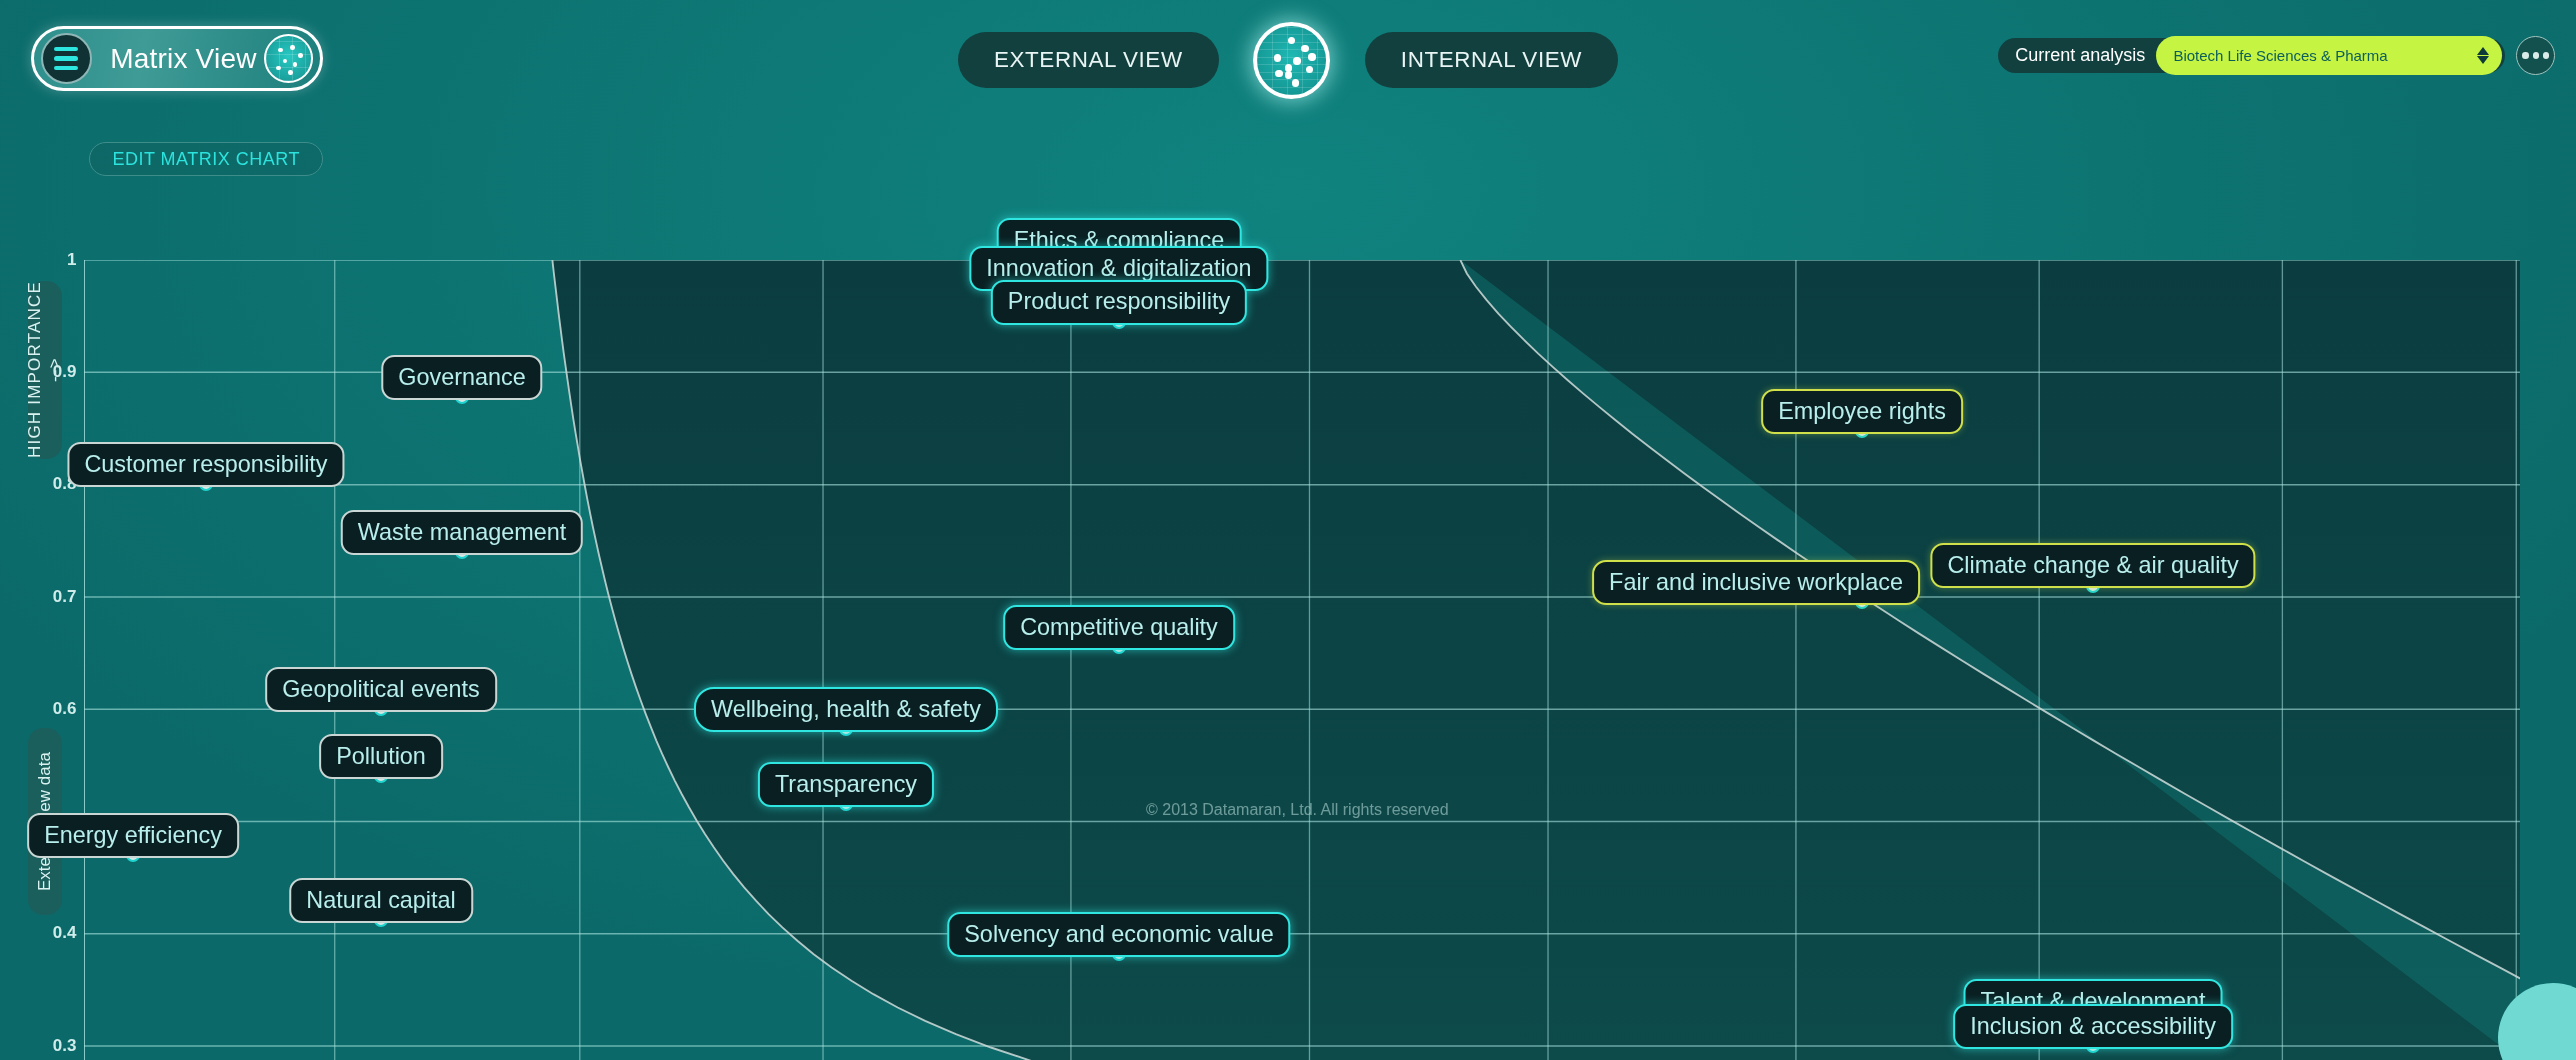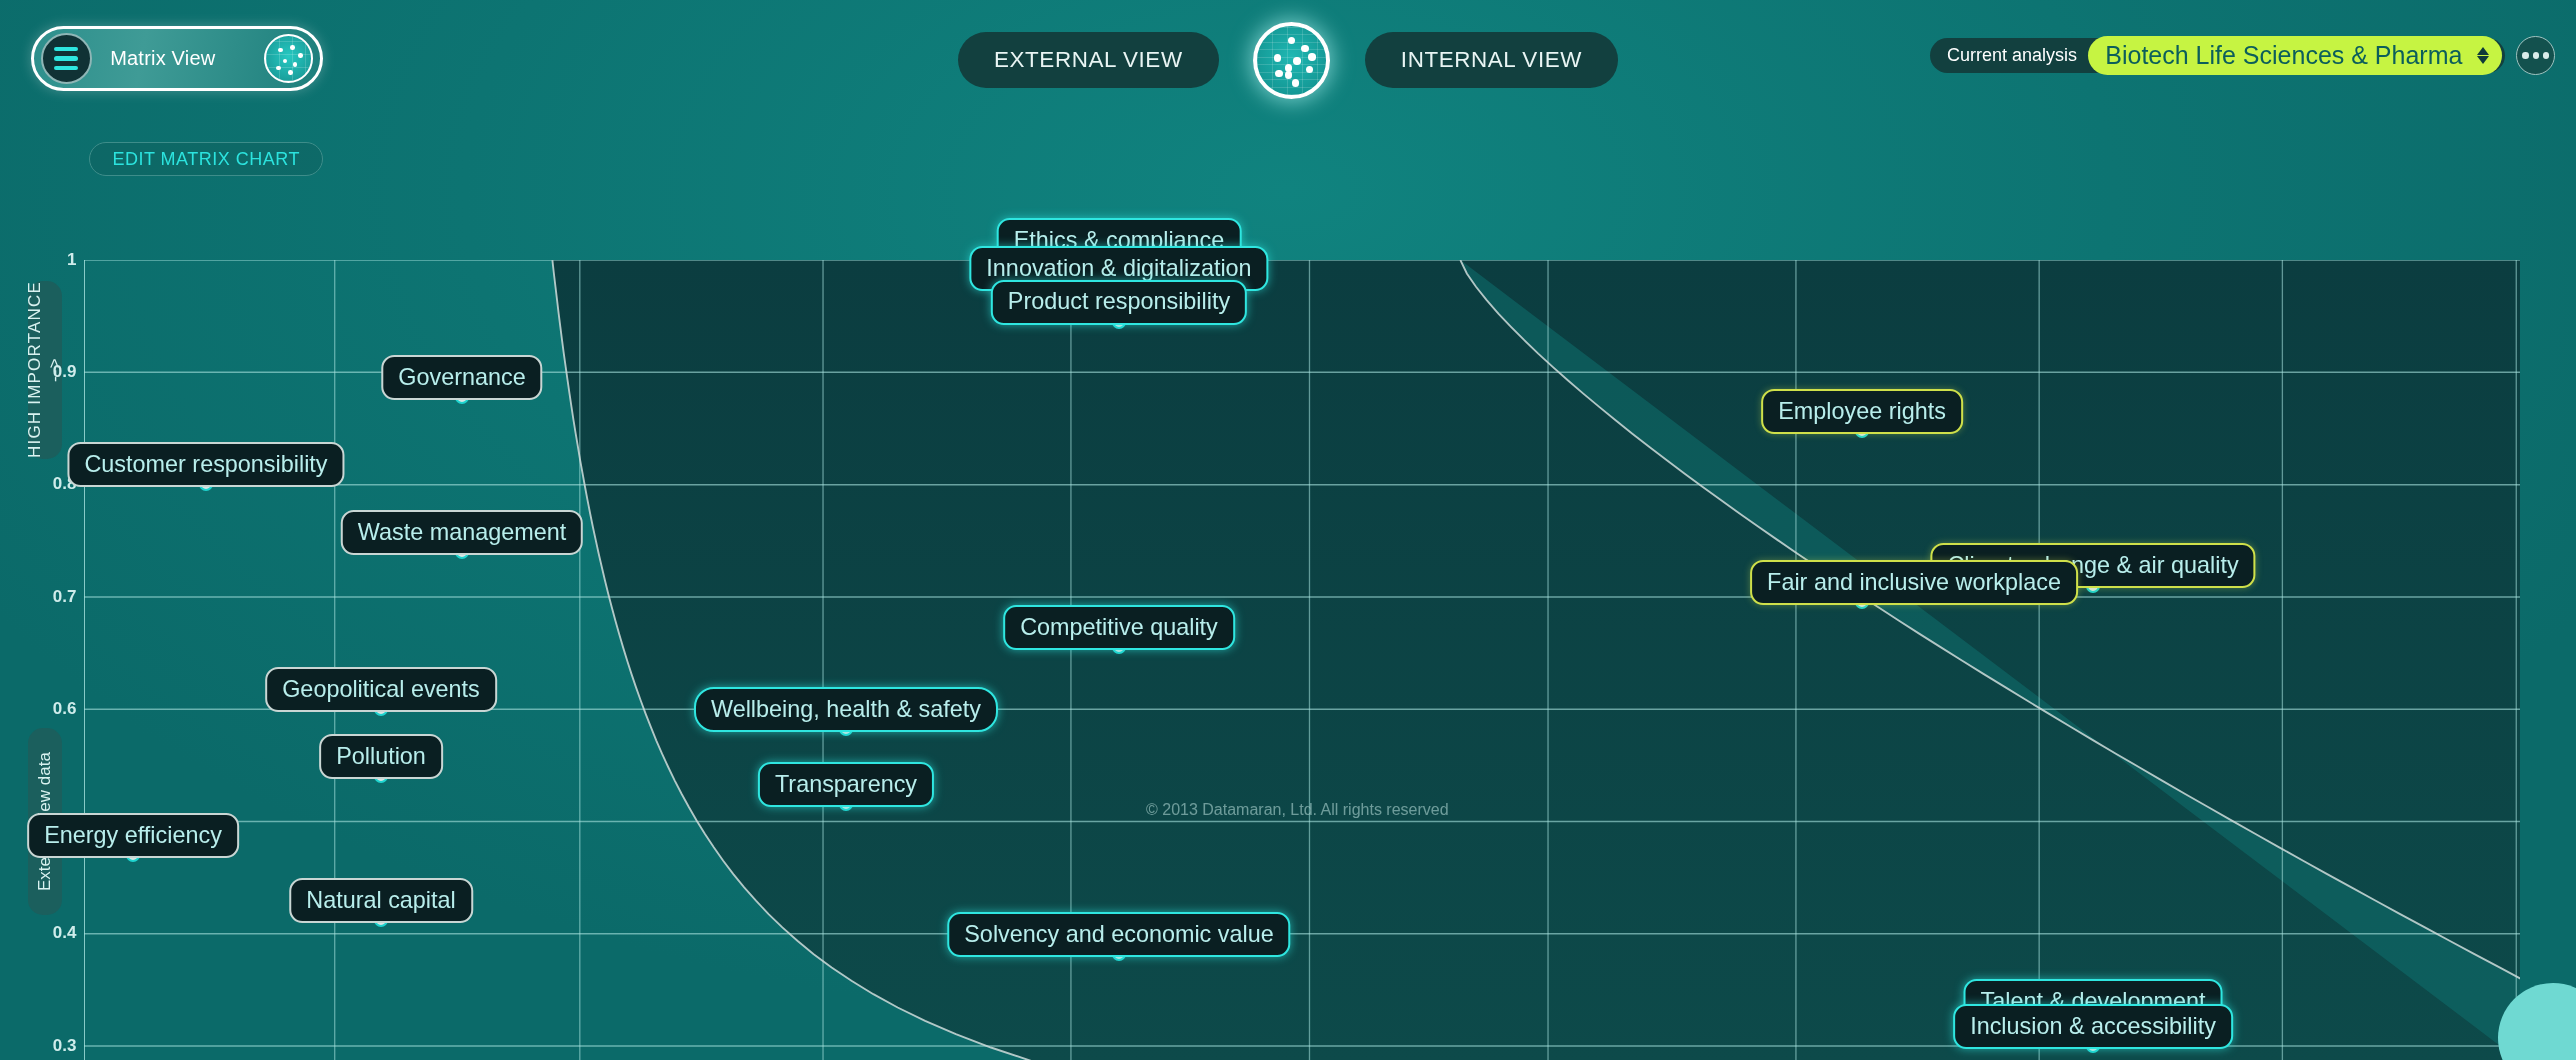--- a/index.html
+++ b/index.html
@@ -49,21 +49,21 @@
     gap: 4.7px;
     flex: 0 0 auto;
   }
   .mv-hamburger i {
     display: block; width: 24px; height: 4.7px;
     border-radius: 2.8px; background: #2ee6e0;
   }
   .mv-title {
     flex: 1 1 auto;
     color: #ffffff;
-    font-size: 20px;
+    font-size: 28px;
     letter-spacing: 0.2px;
     padding-left: 18.7px;
     white-space: nowrap;
   }
   .mv-dots {
     width: 49px; height: 49px; margin-right: 7.5px;
     border-radius: 50%;
     border: 2.8px solid #ffffff;
     background:
       radial-gradient(circle at 50% 45%, #26c9c2 0%, #16908e 100%);
@@ -138,21 +138,21 @@
   }
   .analysis-select {
     height: 39px; min-width: 346px;
     background: #c6f442;
     border-radius: 20.6px;
     display: flex; align-items: center; justify-content: space-between;
     padding: 0 13px 0 17px;
     margin-right: 2.8px;
   }
   .analysis-value {
-    color: #0c5e5b; font-size: 25px; white-space: nowrap;
+    color: #0c5e5b; font-size: 15px; white-space: nowrap;
   }
   .spin-arrows {
     display:flex; flex-direction:column; align-items:center;
     gap:1.9px; margin-left: 15px;
   }
   .spin-arrows s {
     display:block; width:0; height:0;
     border-left:6.5px solid transparent;
     border-right:6.5px solid transparent;
   }
@@ -400,21 +400,21 @@
       <div class="bubble white" style="left: 378px; top: 95px;">Governance</div>
       <div class="dot" style="left: 1778px; top: 171px;"></div>
       <div class="bubble yellow" style="left: 1778px; top: 129px;">Employee rights</div>
       <div class="dot" style="left: 122px; top: 224px;"></div>
       <div class="bubble white" style="left: 122px; top: 182px;">Customer responsibility</div>
       <div class="dot" style="left: 378px; top: 292px;"></div>
       <div class="bubble white" style="left: 378px; top: 250px;">Waste management</div>
       <div class="dot" style="left: 2009px; top: 326px;"></div>
       <div class="bubble yellow" style="left: 2009px; top: 283px;">Climate change &amp; air quality</div>
       <div class="dot" style="left: 1778px; top: 342px;"></div>
-      <div class="bubble yellow" style="left: 1830px; top: 300px;">Fair and inclusive workplace</div>
+      <div class="bubble yellow" style="left: 1672px; top: 300px; border-radius: 14px;">Fair and inclusive workplace</div>
       <div class="dot" style="left: 1035px; top: 387px;"></div>
       <div class="bubble cyan" style="left: 1035px; top: 345px;">Competitive quality</div>
       <div class="dot" style="left: 297px; top: 449px;"></div>
       <div class="bubble white" style="left: 297px; top: 407px;">Geopolitical events</div>
       <div class="dot" style="left: 762px; top: 469px;"></div>
       <div class="bubble cyan" style="left: 762px; top: 427px; border-radius: 20px;">Wellbeing, health &amp; safety</div>
       <div class="dot" style="left: 297px; top: 516px;"></div>
       <div class="bubble white" style="left: 297px; top: 474px;">Pollution</div>
       <div class="dot" style="left: 762px; top: 544px;"></div>
       <div class="bubble cyan" style="left: 762px; top: 502px;">Transparency</div>

